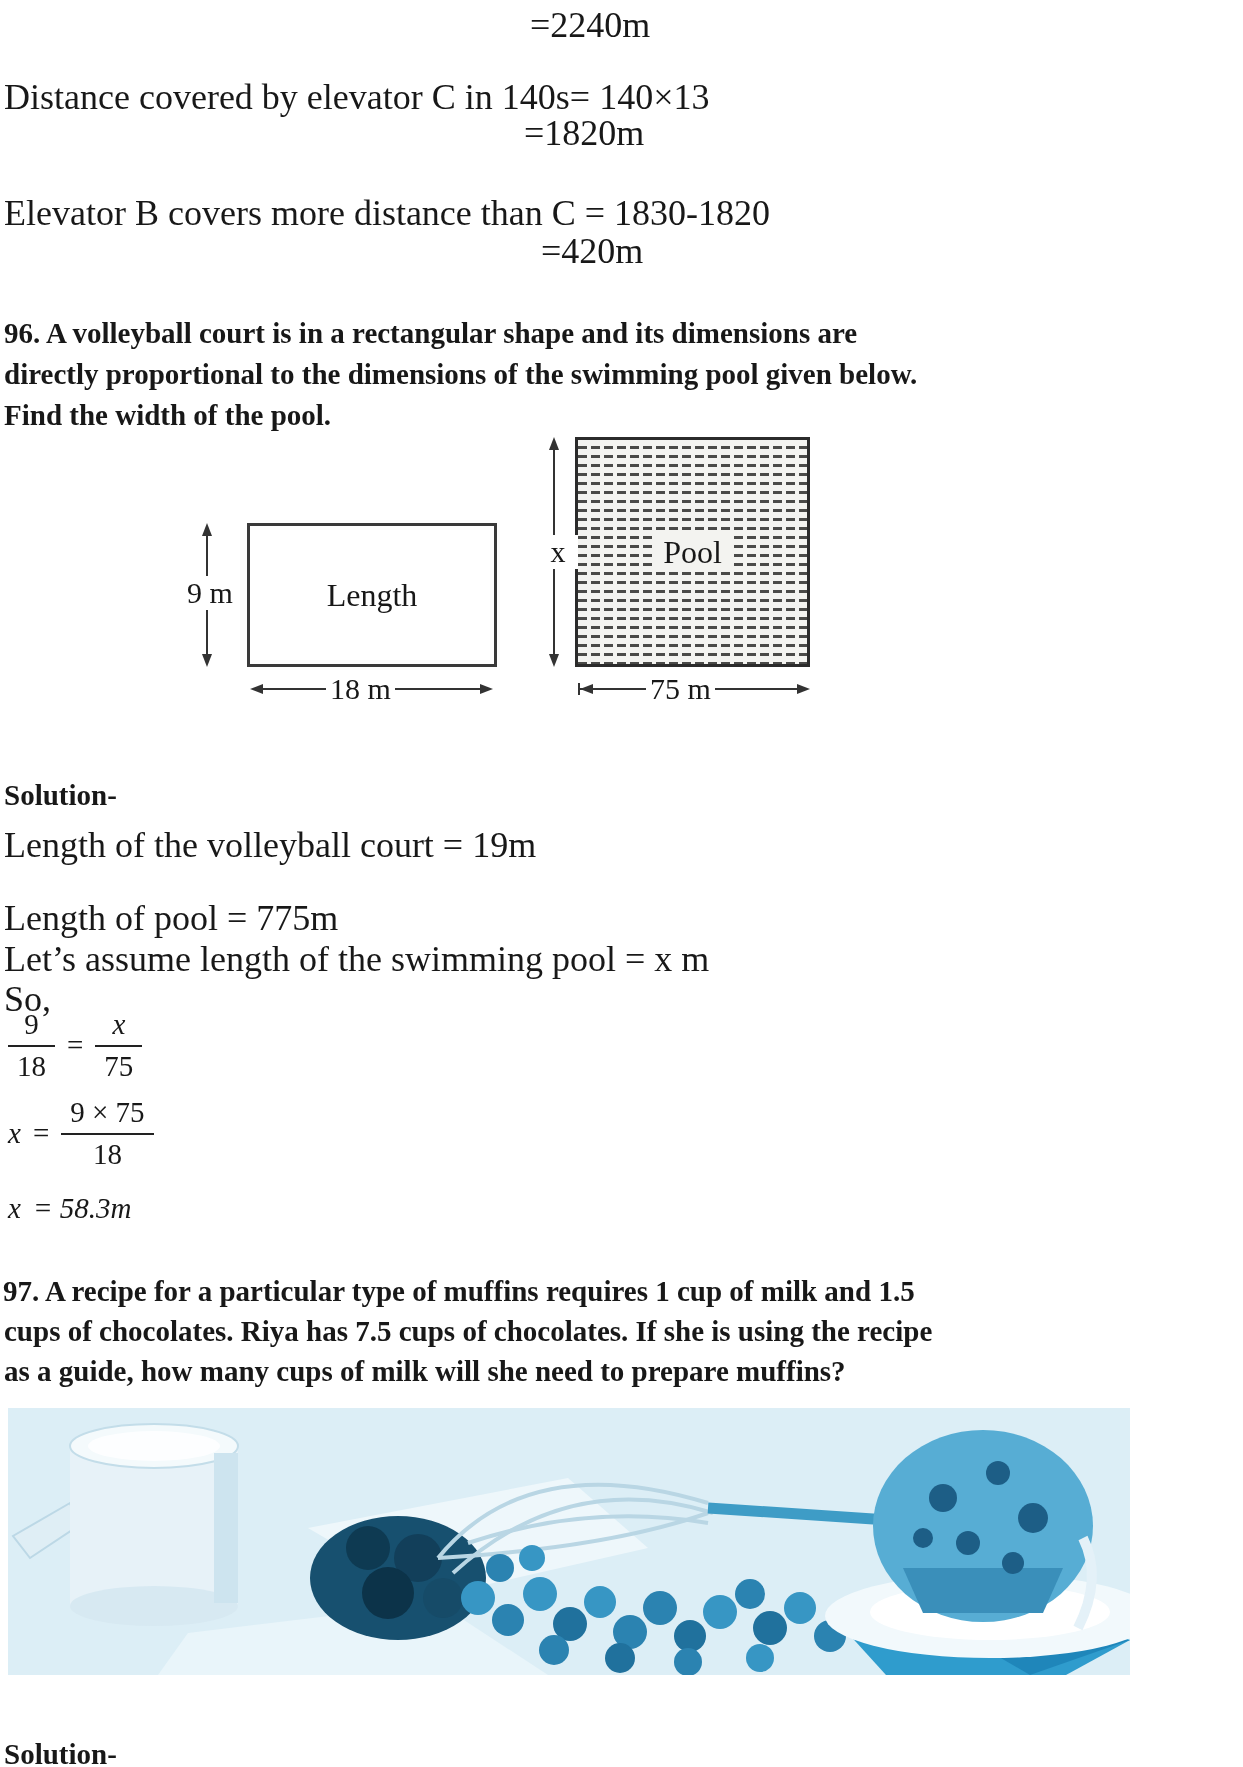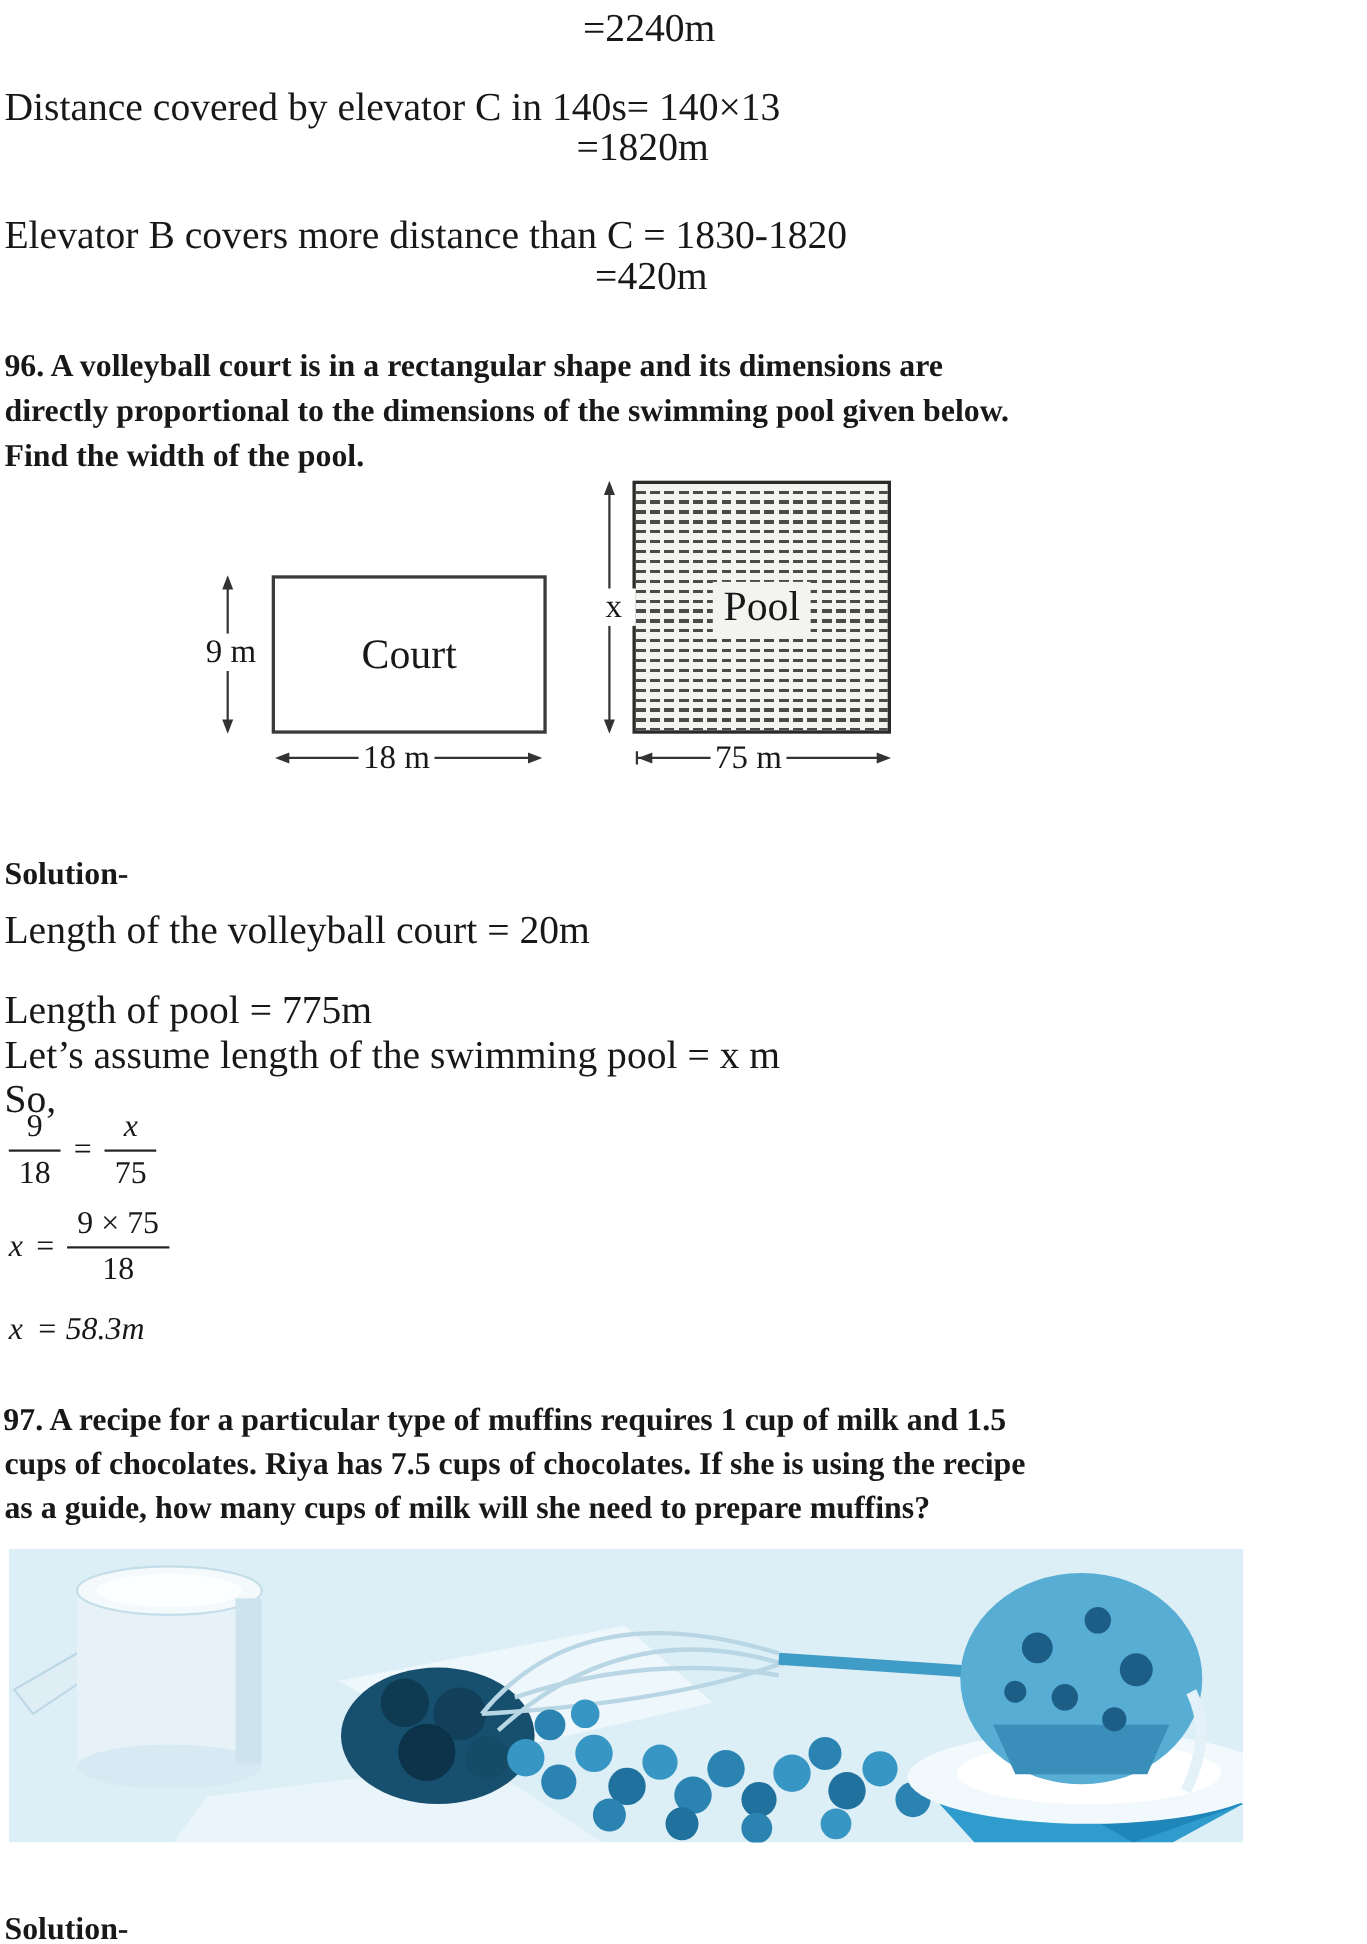--- a/index.html
+++ b/index.html
@@ -3,21 +3,21 @@
 <meta charset="utf-8">
 <style>
   html,body{margin:0;padding:0;background:#ffffff;}
   #page{position:relative;width:1243px;height:1767px;background:#ffffff;overflow:hidden;
         font-family:"Liberation Serif",serif;color:#181818;}
   .line{position:absolute;white-space:nowrap;font-size:36px;line-height:1.2;}
   .hline{position:absolute;white-space:nowrap;font-weight:bold;font-size:29px;line-height:1.35;}
   
   #diagram{position:absolute;left:0;top:430px;width:900px;height:300px;}
   .rect{position:absolute;box-sizing:border-box;border:3px solid #3a3a3a;background:#ffffff;
-        display:flex;align-items:center;justify-content:center;font-size:38px;}
+        display:flex;align-items:center;justify-content:center;font-size:32px;}
   #pool-rect{border-color:#2b2b2b;background-color:#f3f3f0;
     background-image:
       repeating-linear-gradient(to right, transparent 0 9px, #f3f3f0 9px 13px),
       repeating-linear-gradient(to bottom, transparent 0 6px, #4a4a48 6px 9px);}
   .pool-chip{background:#f3f3f0;padding:1px 10px;}
   .dimlabel{position:absolute;background:#ffffff;font-size:30px;text-align:center;white-space:nowrap;padding:0 4px;}
   .dimsvg{position:absolute;}
   
   .eq{position:absolute;display:flex;align-items:center;gap:12px;font-size:29px;}
   .frac{display:inline-block;text-align:center;vertical-align:middle;}
@@ -38,21 +38,21 @@
   <div class="line" style="left:4px;top:192px;">Elevator B covers more distance than C = 1830-1820</div>
   <div class="line" style="left:541px;top:230px;">=420m</div>
 
   <div class="hline" style="left:4px;top:314px;">96. A volleyball court is in a rectangular shape and its dimensions are</div>
   <div class="hline" style="left:4px;top:355px;">directly proportional to the dimensions of the swimming pool given below.</div>
   <div class="hline" style="left:4px;top:396px;">Find the width of the pool.</div>
 
   <div id="diagram">
 
     <div class="rect" id="court-rect" style="left:247px;top:93px;width:250px;height:144px;">
-      <span>Court</span>
+      <span>Length</span>
     </div>
 
     <svg class="dimsvg" style="left:200px;top:93px;" width="14" height="144">
       <line x1="7" y1="4" x2="7" y2="140" stroke="#333" stroke-width="2"></line>
       <polygon points="7,0 2,13 12,13" fill="#333"></polygon>
       <polygon points="7,144 2,131 12,131" fill="#333"></polygon>
     </svg>
     <div class="dimlabel" style="left:174px;top:146px;width:64px;">9 m</div>
 
     <div class="rect" id="pool-rect" style="left:575px;top:7px;width:235px;height:230px;">
@@ -76,21 +76,21 @@
     <svg class="dimsvg" style="left:577px;top:252px;" width="233" height="14">
       <line x1="2" y1="1" x2="2" y2="13" stroke="#333" stroke-width="2"></line>
       <line x1="2" y1="7" x2="229" y2="7" stroke="#333" stroke-width="2"></line>
       <polygon points="3,7 16,2 16,12" fill="#333"></polygon>
       <polygon points="233,7 220,2 220,12" fill="#333"></polygon>
     </svg>
     <div class="dimlabel" style="left:646px;top:242px;">75 m</div>
   </div>
 
   <div class="hline" style="left:4px;top:776px;">Solution-</div>
-  <div class="line" style="left:4px;top:824px;">Length of the volleyball court = 20m</div>
+  <div class="line" style="left:4px;top:824px;">Length of the volleyball court = 19m</div>
   <div class="line" style="left:4px;top:897px;">Length of pool = 775m</div>
   <div class="line" style="left:4px;top:938px;">Let’s assume length of the swimming pool = x m</div>
   <div class="line" style="left:4px;top:978px;text-align:center;">So,</div>
 
   <div class="eq" style="left:8px;top:1008px;">
     <span class="frac">
       <span class="fnum">9</span>
       <span class="fden">18</span>
     </span>
     <span>=</span>

